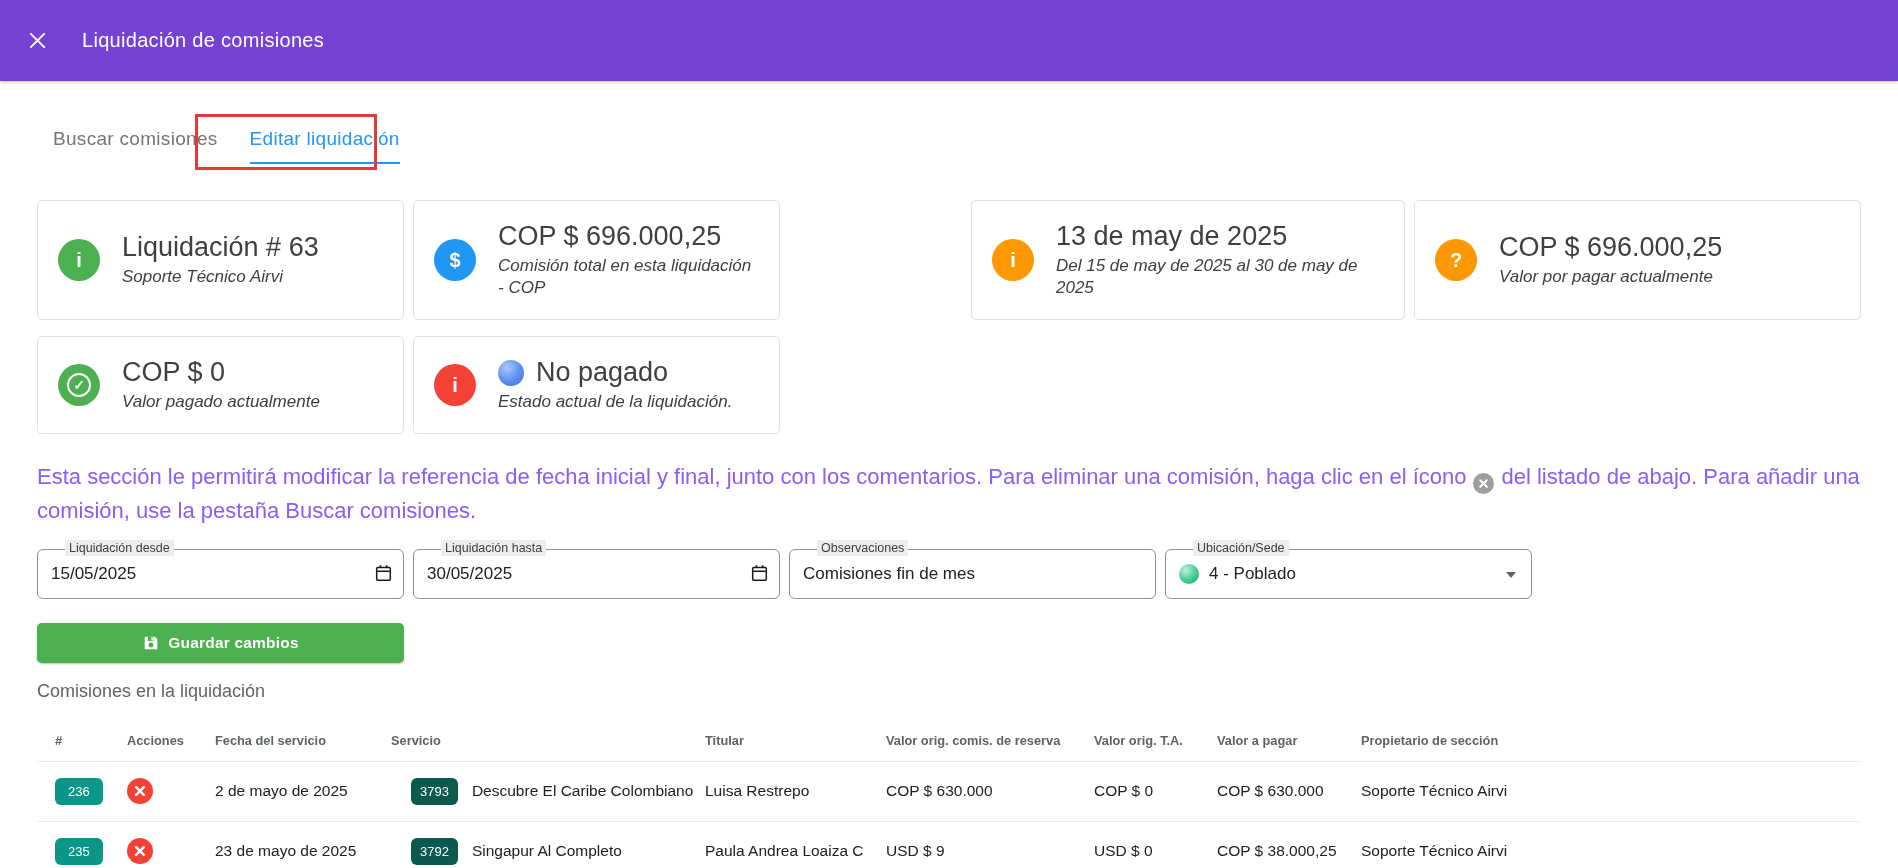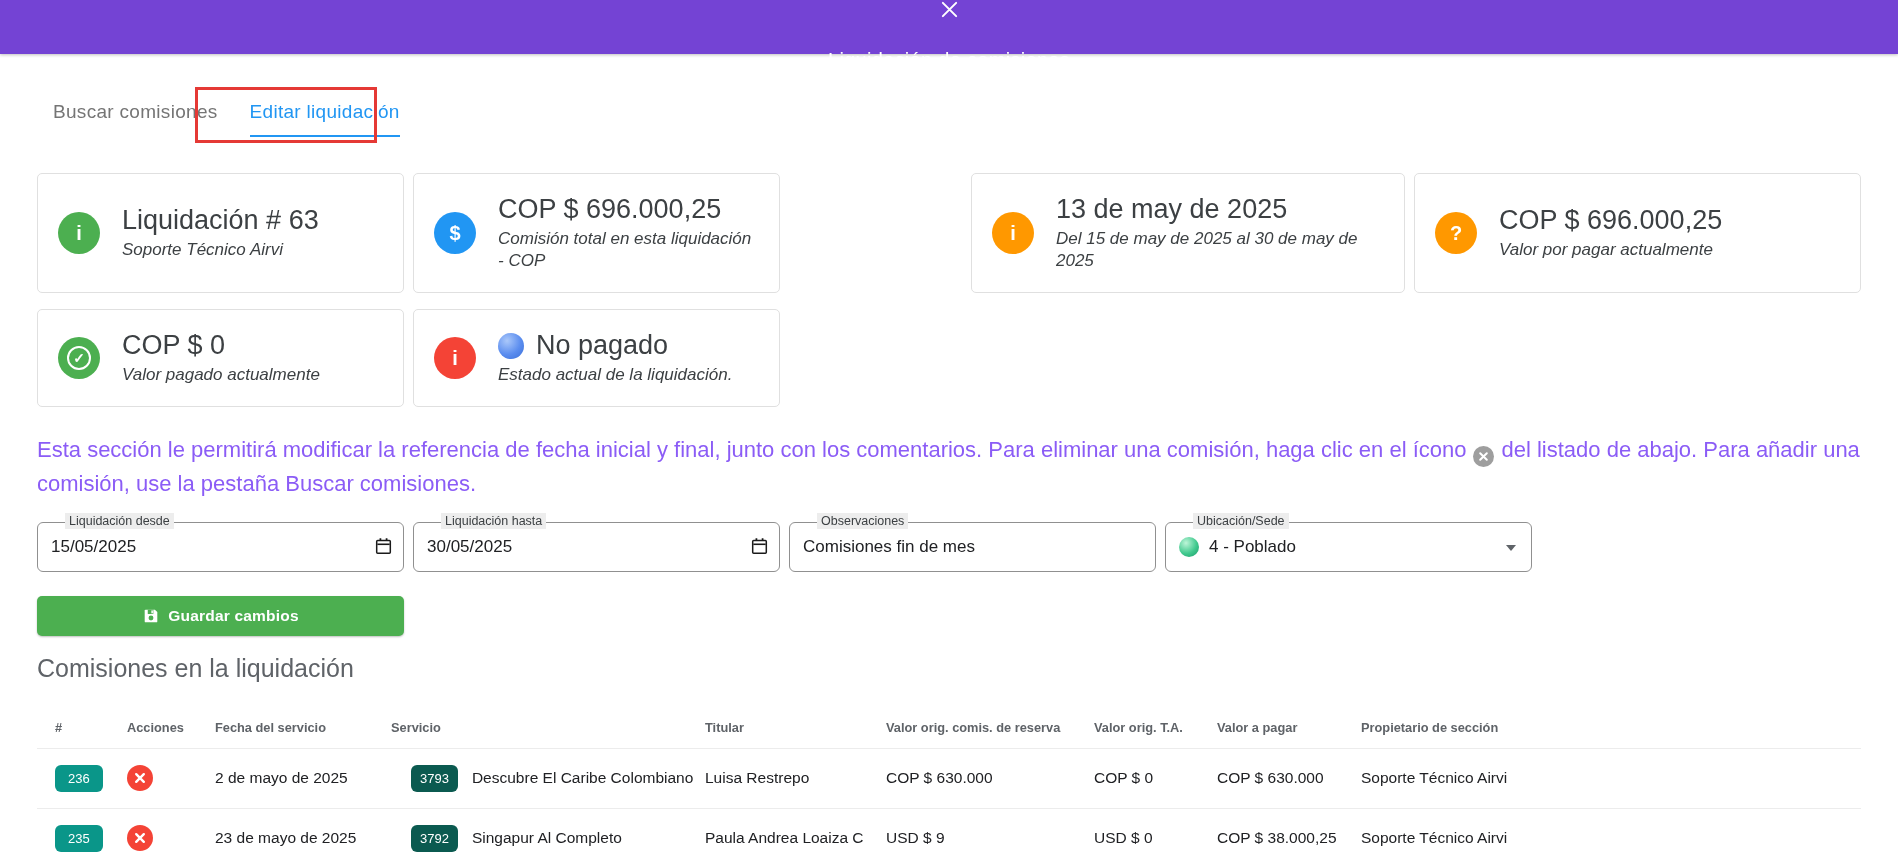--- a/index.html
+++ b/index.html
@@ -6,21 +6,21 @@
     --purple:#7443d4; --blue:#2196f3; --green:#4caf50; --orange:#ff9800; --red:#f44336;
     --badge-teal:#0a9689; --badge-dark:#0b5a50; --tab-inactive:#757575; --annotation-red:#e53935; --gray-icon:#9e9e9e;
   }
   *{box-sizing:border-box;}
   html,body{margin:0;padding:0;}
   body{
     width:1898px;height:868px;overflow:hidden;background:#fff;color:#202124;
     font-family:"Liberation Sans",sans-serif;
   }
   
-  .app-bar{height:54px;background:var(--purple);display:flex;align-items:center;padding:0 22px;gap:30px;box-shadow:0 1px 3px rgba(0,0,0,.25);flex-direction:column;}
+  .app-bar{height:81px;background:var(--purple);display:flex;align-items:center;padding:0 22px;gap:30px;box-shadow:0 1px 3px rgba(0,0,0,.25);}
   .close-btn{width:30px;height:30px;display:flex;align-items:center;justify-content:center;background:none;border:none;cursor:pointer;padding:0;}
   .app-title{color:#fff;font-size:20px;font-weight:500;letter-spacing:.3px;}
   
   .content{padding:0 37px;}
   
   .tabs{margin-top:35px;height:48px;display:flex;align-items:stretch;padding-left:16px;gap:32px;position:relative;width:max-content;}
   .tab{display:flex;align-items:center;font-size:19px;letter-spacing:.3px;color:var(--tab-inactive);cursor:pointer;border-bottom:2px solid transparent;}
   .tab.active{color:var(--blue);border-bottom:2px solid var(--blue);}
   .annotation-box{position:absolute;left:158px;top:-2px;width:182px;height:56px;border:3px solid var(--annotation-red);pointer-events:none;}
   
@@ -47,21 +47,21 @@
   .form-row{margin-top:15px;display:flex;gap:9px;}
   .field{position:relative;width:367px;height:50px;border:1px solid #909090;border-radius:6px;background:#fff;display:flex;align-items:center;}
   .field-label{position:absolute;top:-10px;left:27px;font-size:12.5px;color:#3c4043;background:#ededed;padding:1px 4px;white-space:nowrap;}
   .field-input{border:none;outline:none;background:transparent;font-family:inherit;font-size:17px;color:#202124;padding:0 40px 0 13px;width:100%;}
   .field-value{font-size:17px;color:#202124;}
   .cal-btn{position:absolute;right:10px;top:14px;background:none;border:none;padding:0;cursor:pointer;line-height:0;}
   .caret{position:absolute;right:15px;top:22px;width:0;height:0;border-left:5.5px solid transparent;border-right:5.5px solid transparent;border-top:6px solid #5f6368;}
   
   .save-btn{margin-top:24px;width:367px;height:40px;background:var(--green);border:none;border-radius:5px;color:#fff;font-size:15.5px;font-weight:700;letter-spacing:.2px;display:flex;align-items:center;justify-content:center;gap:8px;cursor:pointer;box-shadow:0 1px 2px rgba(0,0,0,.25);}
   
-  .section-title{margin-top:18px;font-size:25px;font-weight:400;color:#5f6368;}
+  .section-title{margin-top:18px;font-size:18px;font-weight:400;color:#5f6368;}
   table{border-collapse:collapse;width:1824px;table-layout:fixed;margin-top:12px;}
   th{text-align:left;font-size:12.8px;color:#5f6368;font-weight:700;padding:16px 8px 13px 10px;border-bottom:1px solid #ececec;white-space:nowrap;overflow:hidden;}
   td{padding:0 8px 0 10px;height:60px;border-bottom:1px solid #ececec;font-size:15.5px;color:#202124;white-space:nowrap;overflow:hidden;}
   th:first-child,td:first-child{padding-left:18px;}
   .id-badge{display:inline-block;background:var(--badge-teal);color:#fff;font-size:13px;padding:6px 13px;border-radius:6px;}
   .code-badge{display:inline-block;background:var(--badge-dark);color:#fff;font-size:13px;padding:6px 9px;border-radius:6px;}
   .service-cell{display:flex;align-items:center;gap:14px;padding-left:20px;}
   .delete-btn{width:26px;height:26px;border-radius:50%;background:var(--red);border:none;display:flex;align-items:center;justify-content:center;cursor:pointer;padding:0;}
 </style>
 </head>

